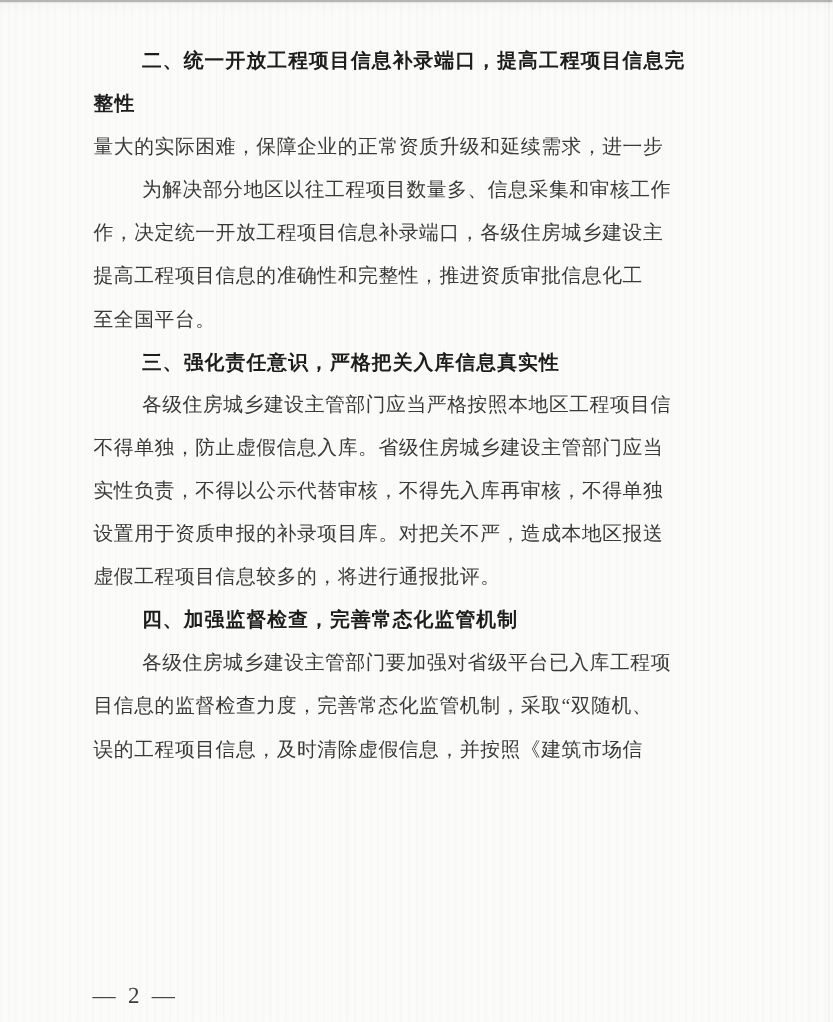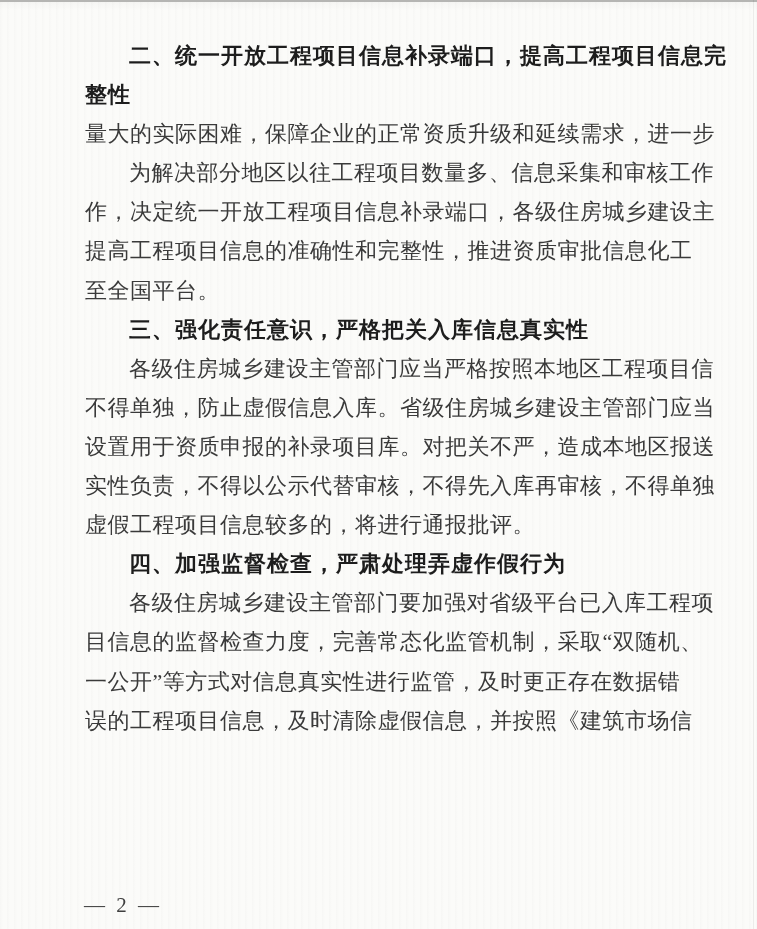--- a/index.html
+++ b/index.html
@@ -25,21 +25,21 @@
   }
   .right-edge {
     position: absolute; top: 0; bottom: 0; right: 3px; width: 1px;
     background: rgba(0,0,0,0.06);
   }
   .content {
     position: absolute; left: 85px; top: 36px; width: 610px;
   }
   .line {
     height: 39.1px; line-height: 39.1px;
-    font-size: 22px; letter-spacing: 0.5px;
+    font-size: 18px; letter-spacing: 0.5px;
     white-space: nowrap;
     color: #3a3a3a;
     font-family: "Liberation Serif", "DejaVu Serif", serif;
   }
   .heading {
     font-family: "Liberation Sans", "DejaVu Sans", sans-serif;
     font-weight: 700;
     color: #1d1d1d;
     letter-spacing: 1px;
   }
@@ -64,25 +64,24 @@
     <div class="line heading">整性</div>
     <div class="line">量大的实际困难，保障企业的正常资质升级和延续需求，进一步</div>
     <div class="line indent">为解决部分地区以往工程项目数量多、信息采集和审核工作</div>
     <div class="line">作，决定统一开放工程项目信息补录端口，各级住房城乡建设主</div>
     <div class="line">提高工程项目信息的准确性和完整性，推进资质审批信息化工</div>
     <div class="line">至全国平台。</div>
 
     <div class="line heading indent">三、强化责任意识，严格把关入库信息真实性</div>
     <div class="line indent">各级住房城乡建设主管部门应当严格按照本地区工程项目信</div>
     <div class="line">不得单独，防止虚假信息入库。省级住房城乡建设主管部门应当</div>
+    <div class="line">实性负责，不得以公示代替审核，不得先入库再审核，不得单独</div>
     <div class="line">设置用于资质申报的补录项目库。对把关不严，造成本地区报送</div>
-    <div class="line">实性负责，不得以公示代替审核，不得先入库再审核，不得单独</div>
     <div class="line">虚假工程项目信息较多的，将进行通报批评。</div>
 
-    <div class="line heading indent">四、加强监督检查，严肃处理弄虚作假行为</div>
+    <div class="line heading indent">四、加强监督检查，完善常态化监管机制</div>
     <div class="line indent">各级住房城乡建设主管部门要加强对省级平台已入库工程项</div>
     <div class="line">目信息的监督检查力度，完善常态化监管机制，采取“双随机、</div>
-    <div class="line">一公开”等方式对信息真实性进行监管，及时更正存在数据错</div>
     <div class="line">误的工程项目信息，及时清除虚假信息，并按照《建筑市场信</div>
   </div>
 
   <div class="page-number">— 2 —</div>
 </div>
 
 </body></html>

